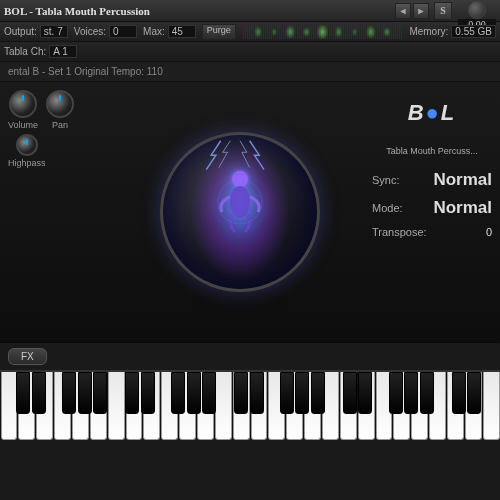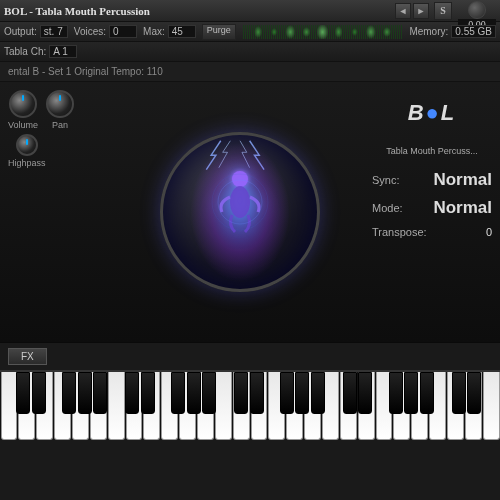--- a/index.html
+++ b/index.html
@@ -324,21 +324,21 @@
       display: flex;
       align-items: center;
     }
     .fx-btn {
       background: linear-gradient(to bottom, #444, #2a2a2a);
       border: 1px solid #555;
       color: #ccc;
       font-size: 10px;
       padding: 2px 12px;
       cursor: pointer;
-      border-radius: 0;
+      border-radius: 6px;
     }
 
     
     .keyboard {
       height: 70px;
       background: #111;
       position: relative;
       display: flex;
       border-top: 2px solid #333;
     }

